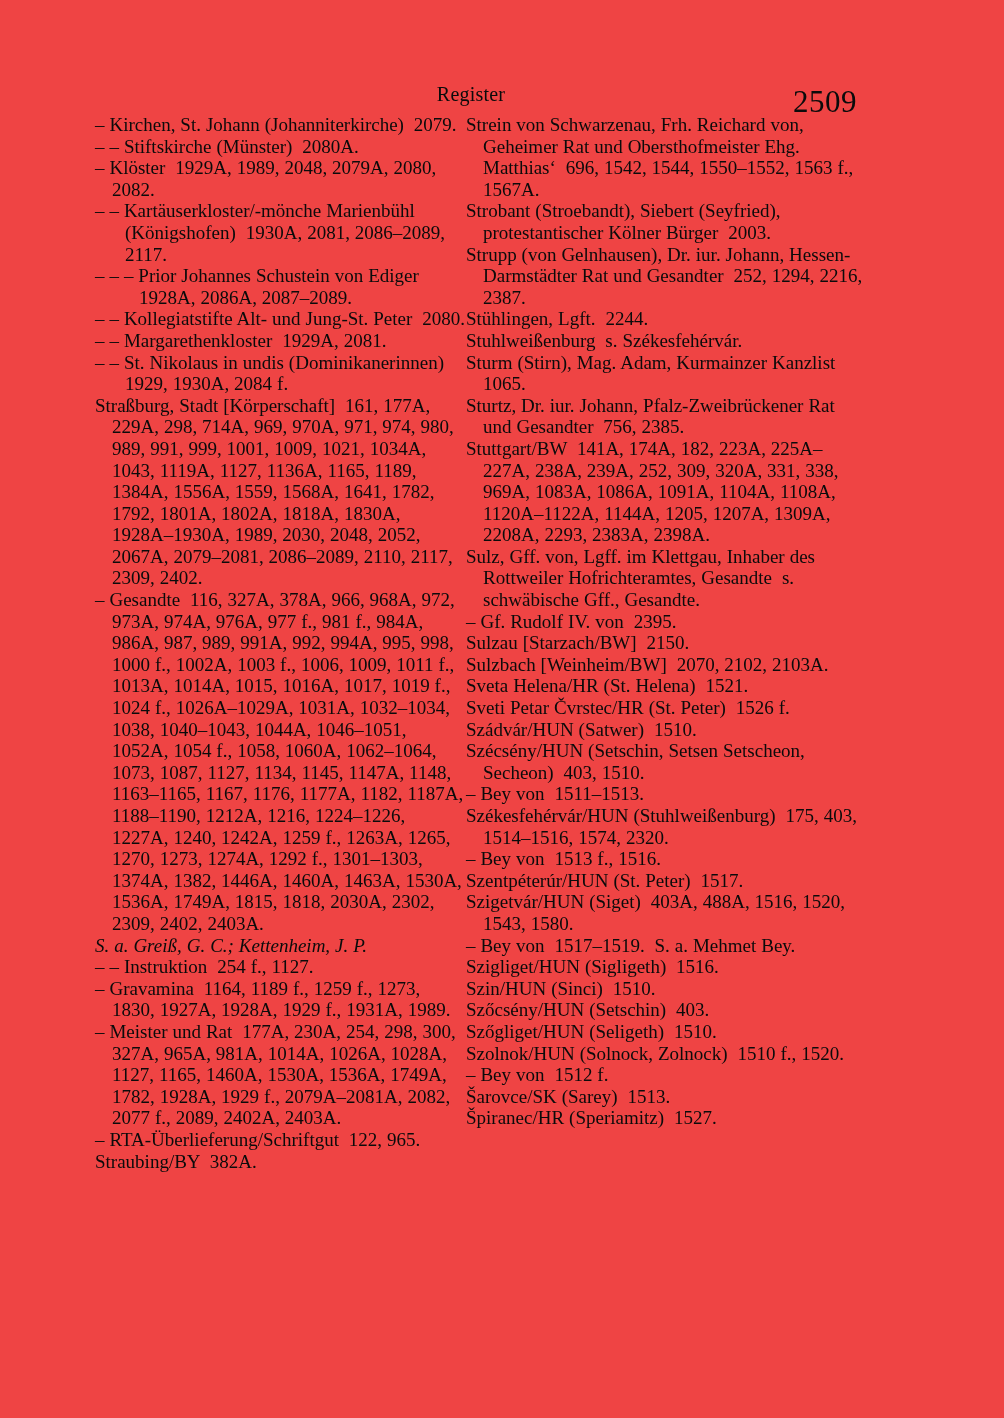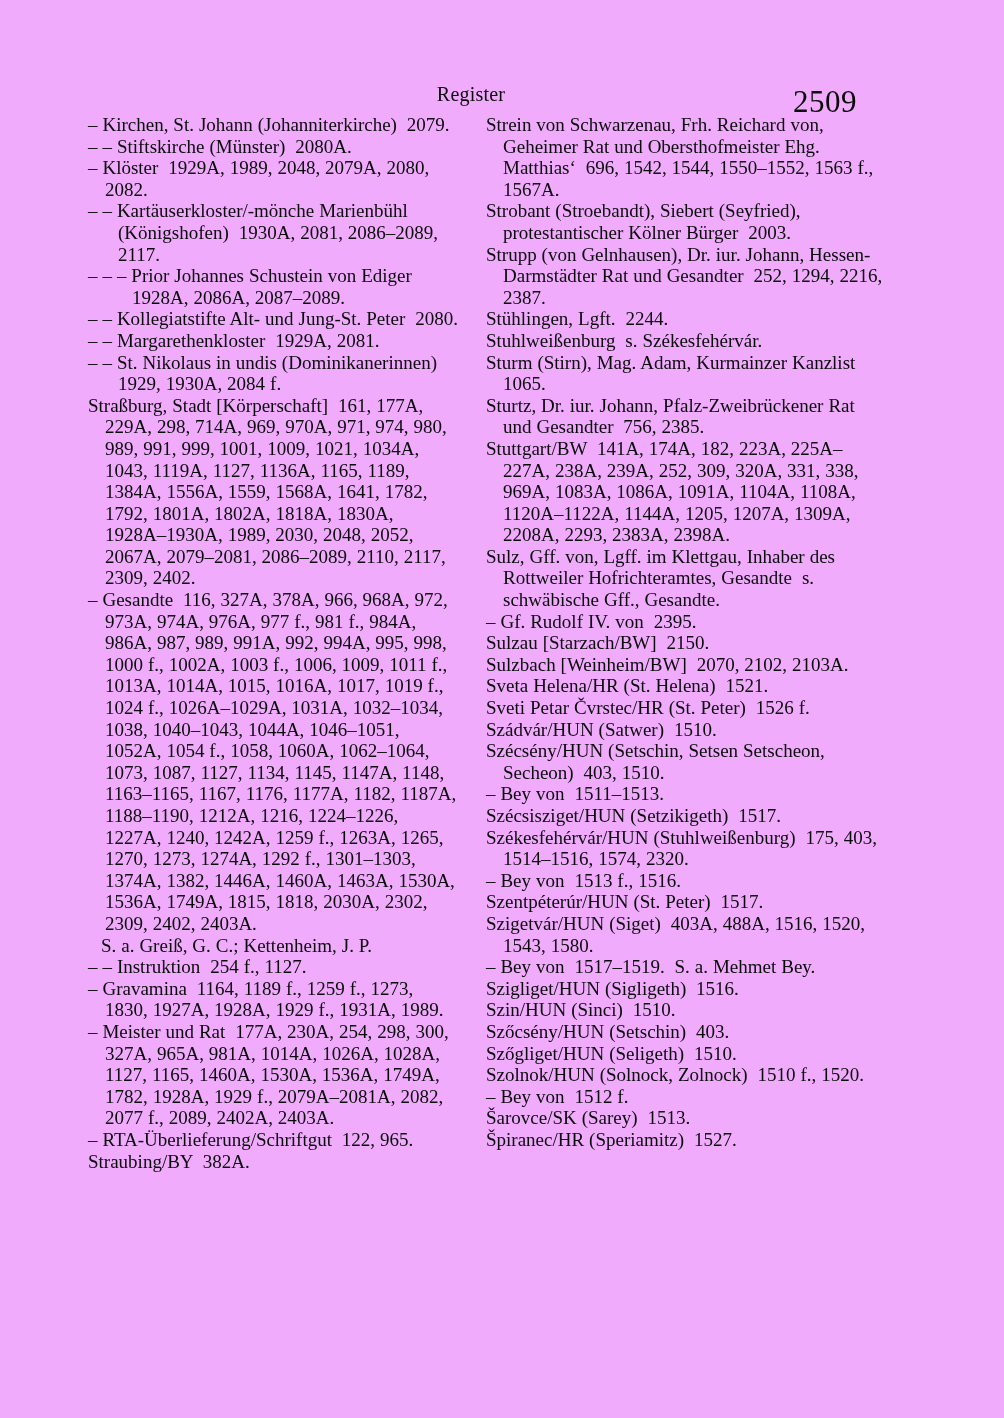--- a/index.html
+++ b/index.html
@@ -5,56 +5,56 @@
   html, body { margin: 0; padding: 0; }
   body {
     width: 1004px; height: 1418px;
     background: #ffffff;
     font-family: "Liberation Serif", "DejaVu Serif", serif;
     color: #0b0b0b;
   }
   .page {
     position: relative;
     width: 1004px; height: 1418px;
-    background: #f0abfc;
+    background: #ef4444;
     overflow: hidden;
   }
   .running-title {
     position: absolute;
     top: 83px; left: 95px; width: 752px;
     text-align: center;
     font-size: 20px;
     letter-spacing: 0.2px;
   }
   .page-number {
     position: absolute;
     top: 84px; left: 793px;
     font-size: 31px;
     letter-spacing: 0.5px;
   }
   .columns {
     position: absolute;
-    top: 114px; left: 88px;
+    top: 114px; left: 95px;
     display: flex;
-    gap: 27px;
+    gap: 0;
   }
   .col { width: 371px; }
   .col.right { width: 402px; }
   .col p {
     margin: 0;
     font-size: 19px;
     line-height: 21.6px;
     white-space: pre-wrap;
     word-spacing: 0.2px;
   }
   .col p.l0 { padding-left: 17px; text-indent: -17px; }
   .col p.l1 { padding-left: 17px; text-indent: -17px; }
   .col p.l2 { padding-left: 30px; text-indent: -30px; }
   .col p.l3 { padding-left: 44px; text-indent: -44px; }
-  .col p.n  { margin-left: 13px; padding-left: 17px; text-indent: -17px; }
+  .col p.n  { padding-left: 17px; text-indent: -17px; font-style: italic; }
 </style>
 </head>
 <body>
 
 <div class="page">
   <div class="running-title">Register</div>
   <div class="page-number">2509</div>
 
   <div class="columns">
     <div class="col">
@@ -86,21 +86,20 @@
         <p class="l0">Stuttgart/BW  141A, 174A, 182, 223A, 225A–227A, 238A, 239A, 252, 309, 320A, 331, 338, 969A, 1083A, 1086A, 1091A, 1104A, 1108A, 1120A–1122A, 1144A, 1205, 1207A, 1309A, 2208A, 2293, 2383A, 2398A.</p>
         <p class="l0">Sulz, Gff. von, Lgff. im Klettgau, Inhaber des Rottweiler Hofrichteramtes, Gesandte  s. schwäbische Gff., Gesandte.</p>
         <p class="l1">– Gf. Rudolf IV. von  2395.</p>
         <p class="l0">Sulzau [Starzach/BW]  2150.</p>
         <p class="l0">Sulzbach [Weinheim/BW]  2070, 2102, 2103A.</p>
         <p class="l0">Sveta Helena/HR (St. Helena)  1521.</p>
         <p class="l0">Sveti Petar Čvrstec/HR (St. Peter)  1526 f.</p>
         <p class="l0">Szádvár/HUN (Satwer)  1510.</p>
         <p class="l0">Szécsény/HUN (Setschin, Setsen Setscheon, Secheon)  403, 1510.</p>
         <p class="l1">– Bey von  1511–1513.</p>
-        <p class="l0">Szécsisziget/HUN (Setzikigeth)  1517.</p>
         <p class="l0">Székesfehérvár/HUN (Stuhlweißenburg)  175, 403, 1514–1516, 1574, 2320.</p>
         <p class="l1">– Bey von  1513 f., 1516.</p>
         <p class="l0">Szentpéterúr/HUN (St. Peter)  1517.</p>
         <p class="l0">Szigetvár/HUN (Siget)  403A, 488A, 1516, 1520, 1543, 1580.</p>
         <p class="l1">– Bey von  1517–1519.  S. a. Mehmet Bey.</p>
         <p class="l0">Szigliget/HUN (Sigligeth)  1516.</p>
         <p class="l0">Szin/HUN (Sinci)  1510.</p>
         <p class="l0">Szőcsény/HUN (Setschin)  403.</p>
         <p class="l0">Szőgliget/HUN (Seligeth)  1510.</p>
         <p class="l0">Szolnok/HUN (Solnock, Zolnock)  1510 f., 1520.</p>

